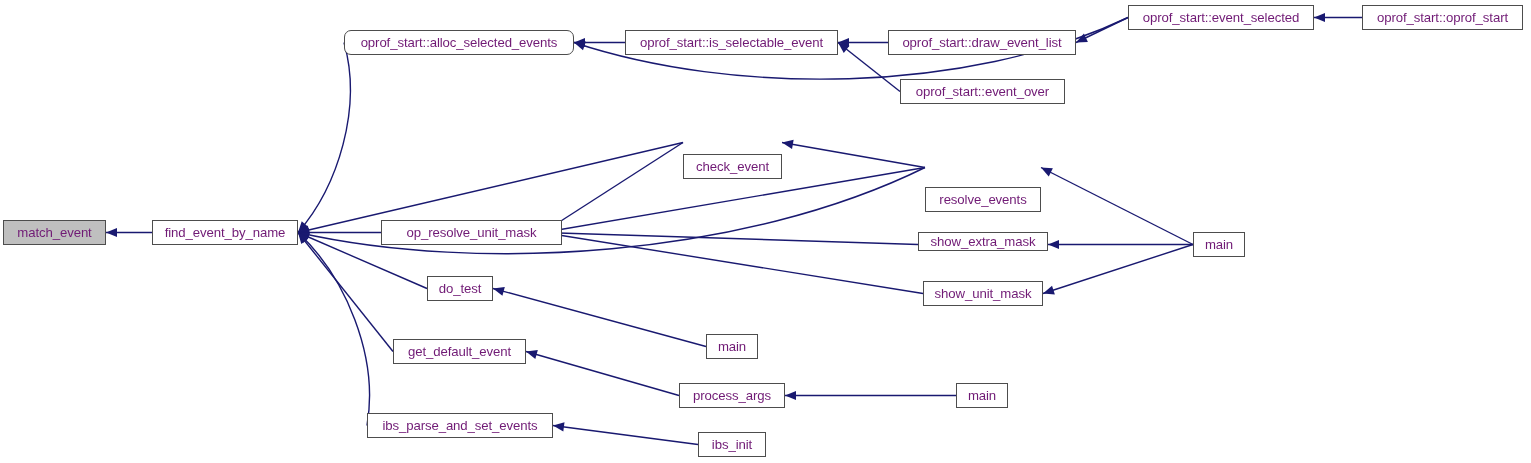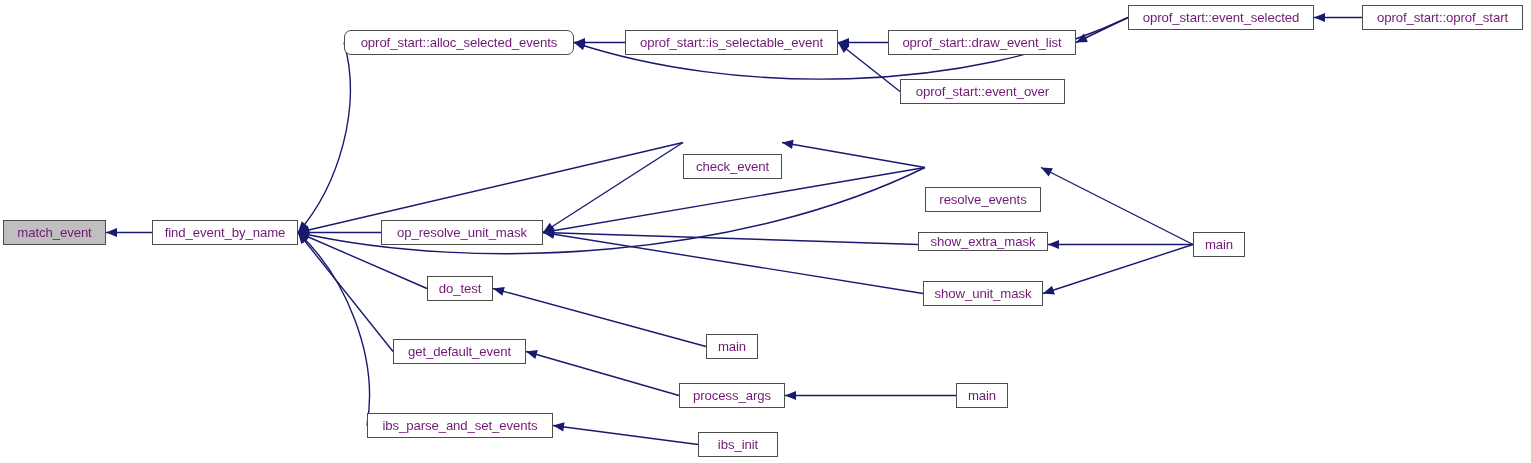--- a/index.html
+++ b/index.html
@@ -100,33 +100,33 @@
         <polygon points="574,42.5 585.889344401715,41.60362413162208 582.9880795086316,50.33418322140333"></polygon>
         <polygon points="838,42.5 849,37.9 849,47.1"></polygon>
         <polygon points="838,42.5 849.4823968730557,45.71162918931183 843.7778955391639,52.92956965260364"></polygon>
         <polygon points="1076,42.5 1083.9206222693847,33.58800006363749 1087.9069310701693,41.8795223692692"></polygon>
         <polygon points="1314,17.5 1325,12.9 1325,22.1"></polygon>
       </g>
   </svg>
   <div id="node-layer">
       <div class="node highlight" style="left: 3px; top: 220px; width: 103px; height: 25px;">match_event</div>
       <div class="node" style="left: 152px; top: 220px; width: 146px; height: 25px;">find_event_by_name</div>
-      <div class="node" style="left: 381px; top: 220px; width: 162px; height: 25px;">op_resolve_unit_mask</div>
+      <div class="node" style="left: 381px; top: 220px; width: 181px; height: 25px;">op_resolve_unit_mask</div>
       <div class="node" style="left: 683px; top: 130px; width: 99px; height: 25px; margin-top: 24px;">check_event</div>
       <div class="node" style="left: 925px; top: 155px; width: 116px; height: 25px; margin-top: 32px;">resolve_events</div>
       <div class="node" style="left: 918px; top: 232px; width: 130px; height: 19px;">show_extra_mask</div>
       <div class="node" style="left: 923px; top: 281px; width: 120px; height: 25px;">show_unit_mask</div>
       <div class="node" style="left: 1193px; top: 232px; width: 52px; height: 25px;">main</div>
       <div class="node" style="left: 427px; top: 276px; width: 66px; height: 25px;">do_test</div>
       <div class="node" style="left: 706px; top: 334px; width: 52px; height: 25px;">main</div>
       <div class="node" style="left: 393px; top: 339px; width: 133px; height: 25px;">get_default_event</div>
       <div class="node" style="left: 679px; top: 383px; width: 106px; height: 25px;">process_args</div>
       <div class="node" style="left: 956px; top: 383px; width: 52px; height: 25px;">main</div>
       <div class="node" style="left: 367px; top: 413px; width: 186px; height: 25px;">ibs_parse_and_set_events</div>
-      <div class="node" style="left: 698px; top: 432px; width: 80px; height: 25px;">ibs_init</div>
+      <div class="node" style="left: 698px; top: 432px; width: 68px; height: 25px;">ibs_init</div>
       <div class="node" style="left: 344px; top: 30px; width: 230px; height: 25px; border-radius: 7px;">oprof_start::alloc_selected_events</div>
       <div class="node" style="left: 625px; top: 30px; width: 213px; height: 25px;">oprof_start::is_selectable_event</div>
       <div class="node" style="left: 888px; top: 30px; width: 188px; height: 25px;">oprof_start::draw_event_list</div>
       <div class="node" style="left: 900px; top: 79px; width: 165px; height: 25px;">oprof_start::event_over</div>
       <div class="node" style="left: 1128px; top: 5px; width: 186px; height: 25px;">oprof_start::event_selected</div>
       <div class="node" style="left: 1362px; top: 5px; width: 161px; height: 25px;">oprof_start::oprof_start</div>
     </div>
 </div>
 
 </body></html>

